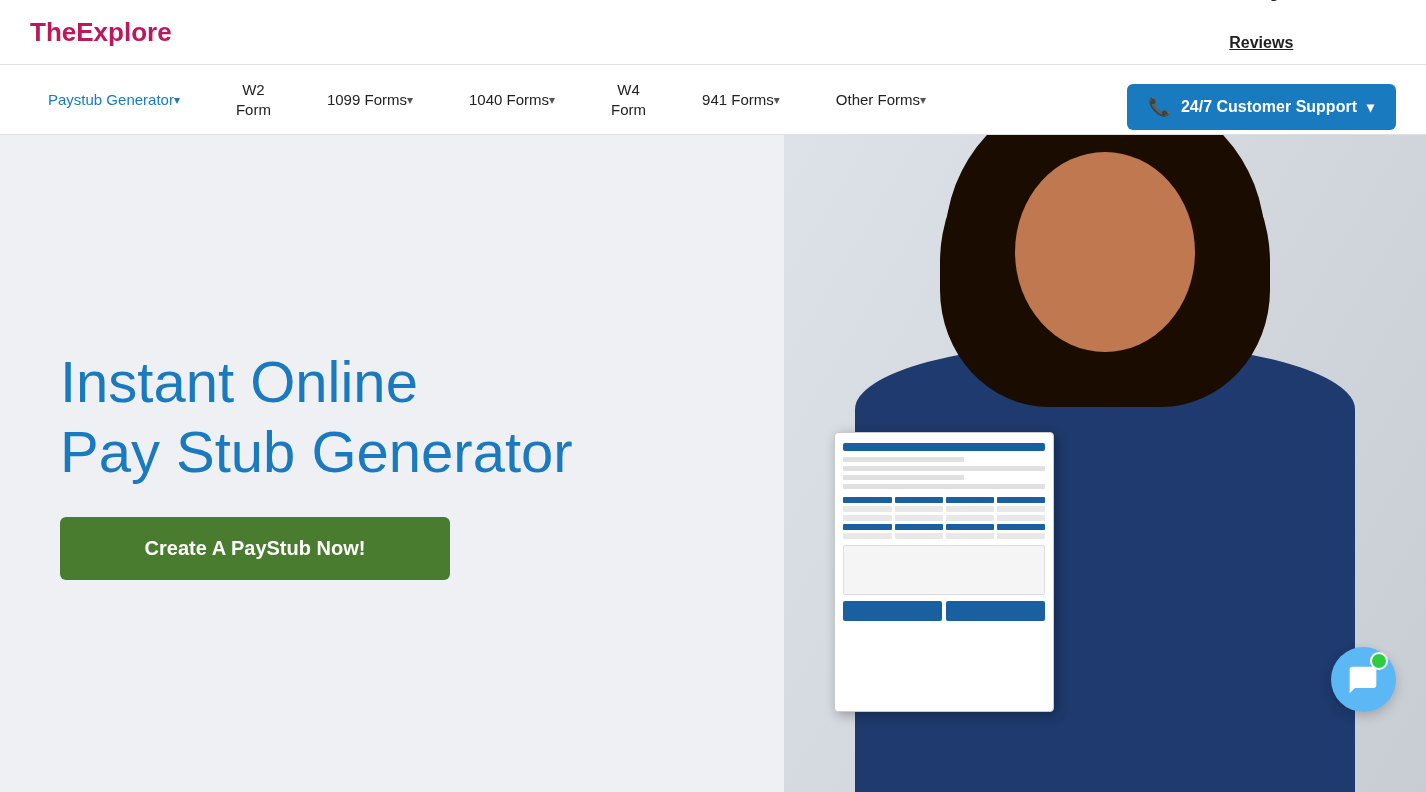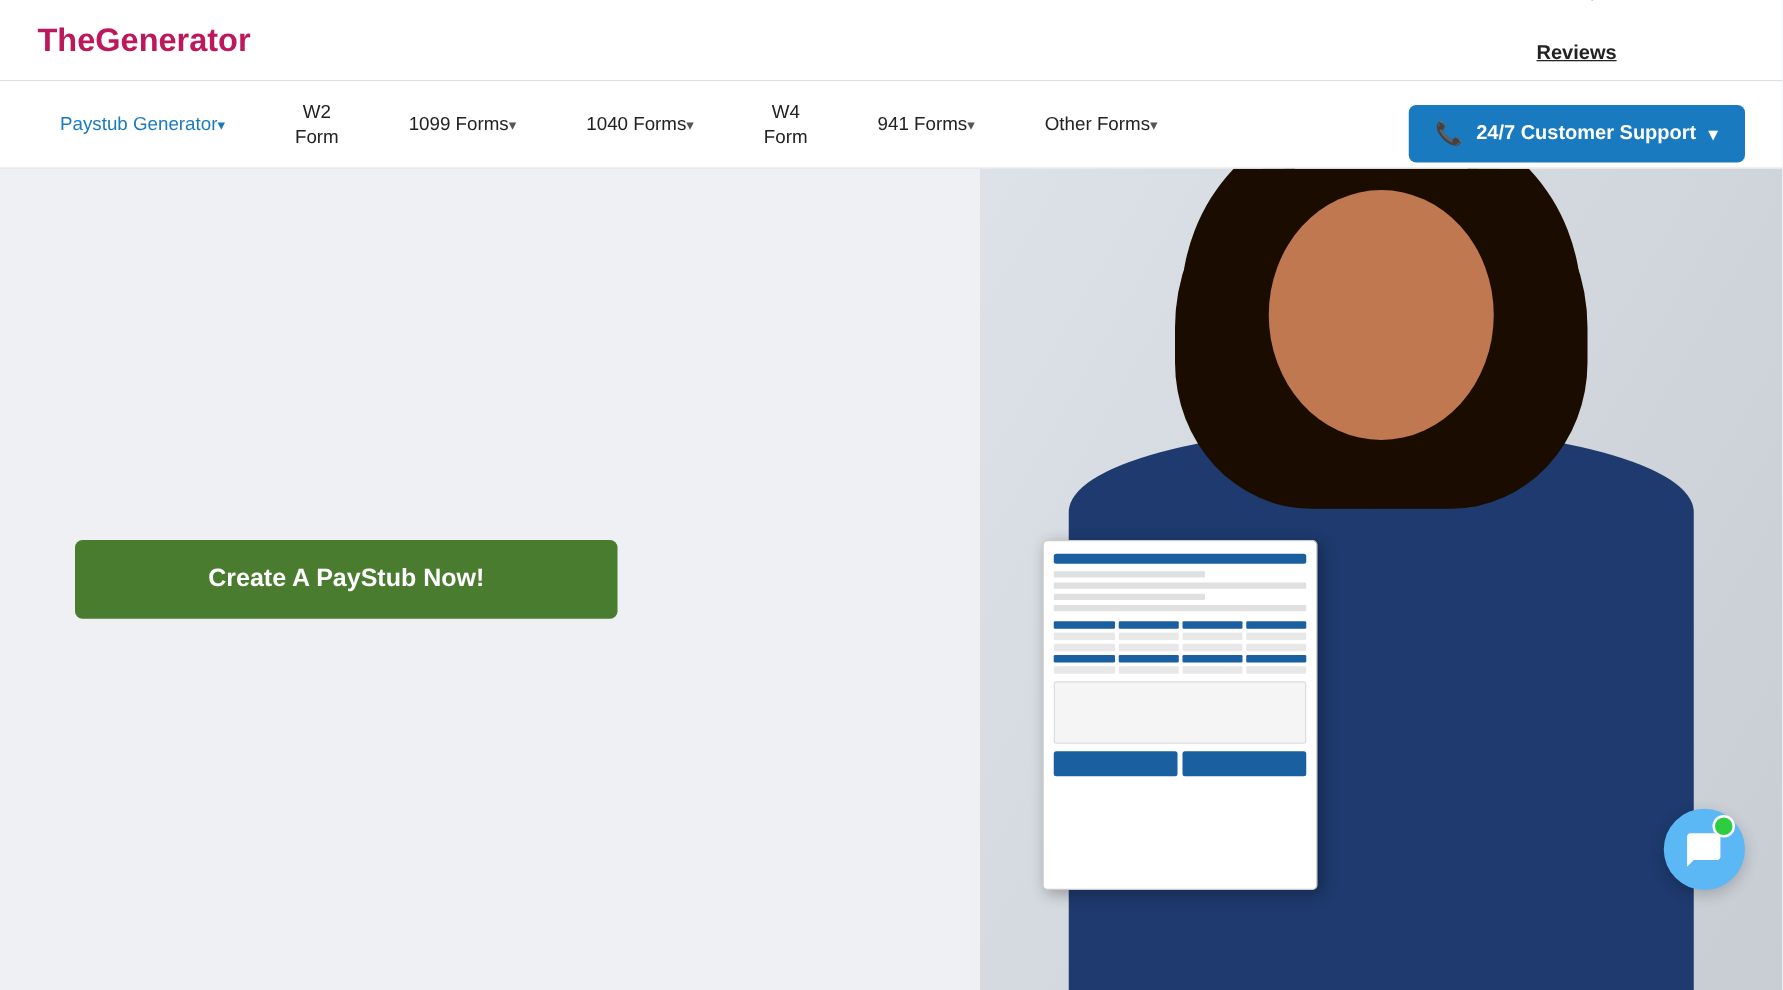--- a/index.html
+++ b/index.html
@@ -126,21 +126,21 @@
     }
     .btn-primary {
       background: #4a7c2f;
       color: #fff;
       border: none;
       border-radius: 6px;
       padding: 20px 0;
       font-size: 20px;
       font-weight: 700;
       cursor: pointer;
-      width: 434px;
+      width: 390px;
       text-align: center;
       margin-bottom: 20px;
     }
     .btn-secondary {
       background: transparent;
       color: #4a7c2f;
       border: 2px solid #4a7c2f;
       border-radius: 6px;
       padding: 18px 0;
       font-size: 20px;
@@ -241,21 +241,21 @@
       width: 32px;
       height: 32px;
       fill: #fff;
     }
   </style>
 </head>
 <body>
 
 <header class="header">
   <div class="logo">
-    <span>The</span><span>Generator</span>
+    <span>The</span><span>Explore</span>
   </div>
   <div class="header-right">
     <span class="header-link">FAQ</span>
     <span class="header-link">Blog</span>
     <span class="header-link">Reviews</span>
     <button class="support-btn">
       <span class="phone-icon">📞</span>
       <span>24/7 Customer Support</span>
       <span class="chevron">▾</span>
     </button>
@@ -286,20 +286,24 @@
     <span class="chevron-down">▾</span>
   </div>
   <div class="nav-item">
     <span>Other Forms</span>
     <span class="chevron-down">▾</span>
   </div>
 </nav>
 
 <section class="hero">
   <div class="hero-content">
+    <h1 class="hero-title">
+      <span>Instant Online</span><br>
+      <span>Pay Stub Generator</span>
+    </h1>
     <button class="btn-primary">Create A PayStub Now!</button>
   </div>
 
   <div class="hero-image">
 
     <div style="position:absolute;top:0;left:0;right:0;bottom:0;background:linear-gradient(120deg,#dde2e8 0%,#c8cdd4 100%);"></div>
 
     <div style="position:absolute;bottom:0;left:50%;transform:translateX(-50%);width:580px;height:580px;">
 
       <div style="position:absolute;bottom:0;left:50%;transform:translateX(-50%);width:500px;height:450px;background:#1e3a6e;border-radius:50% 50% 0 0 / 15% 15% 0 0;"></div>

